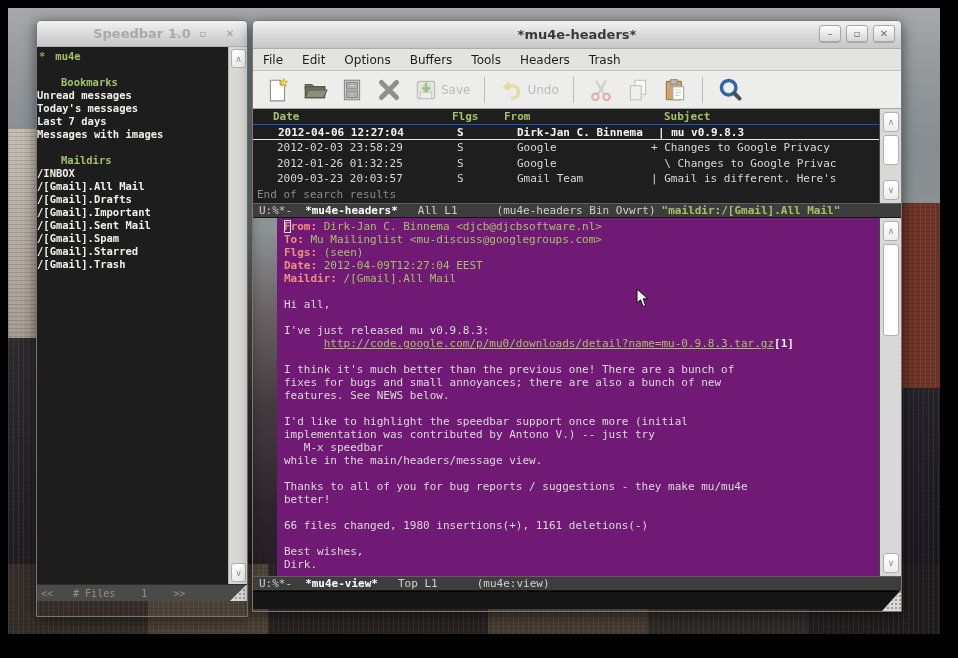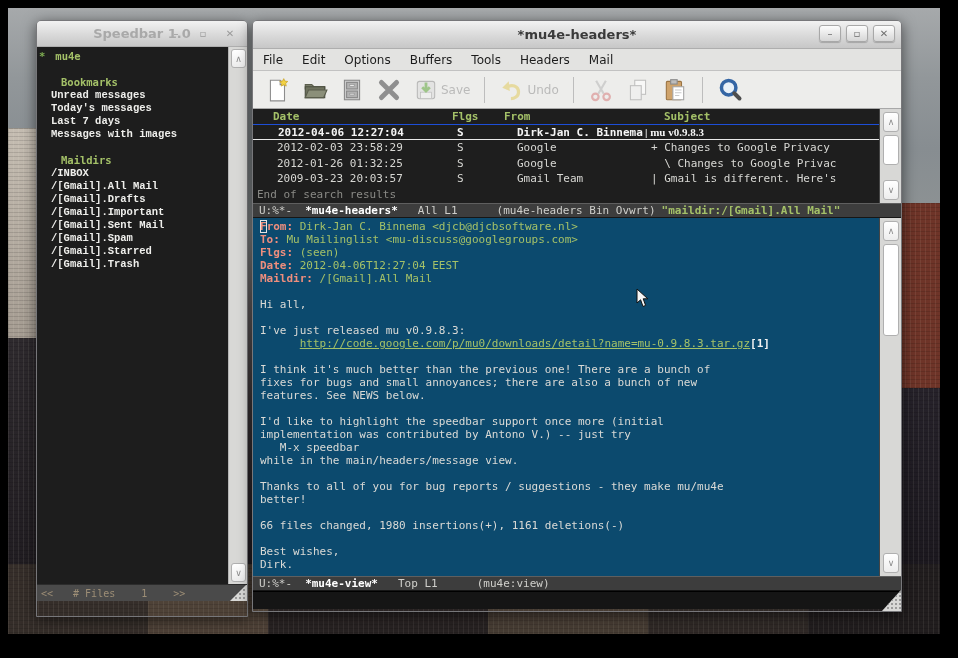--- a/index.html
+++ b/index.html
@@ -43,21 +43,21 @@
   .flat { color:#9a9a9a; }
 
   
   .speedbar { left:36px; top:20px; width:212px; height:597px; }
   .speedbar .title { color:#a9a9a9; }
   .sb-body { position:relative; height:537px; background:#1d1d1d; display:flex; }
   .sb-content { flex:1; padding-top:3px; font-family:"DejaVu Sans Mono", monospace;
     font-size:10.5px; font-weight:bold; color:#e9e9e5; white-space:pre; overflow:hidden; }
   .sb-line { height:13px; line-height:13px; }
   .sb-heading { color:#a4c168; padding-left:24px; }
-  .sb-item { color:#efefec; padding-left:14px;font-family:Liberation Mono, monospace; }
+  .sb-item { color:#efefec; padding-left:0; }
   .sb-root { color:#a4c168; padding-left:2px; }
   .sb-root .star { color:#7fae52; margin-right:10px; }
   .sb-scroll { width:19px; background:#d8d8d6; border-left:1px solid #b5b5b5;
     position:relative; }
   .sbtn { position:absolute; left:2px; width:15px; height:19px; border:1px solid #b0b0b0;
     border-radius:3px; background:linear-gradient(180deg,#ffffff,#ececec);
     color:#8b8b8b; font-size:9px; display:flex; align-items:center; justify-content:center; }
   .sb-status { height:17px; background:#4a4a4a; position:relative; display:flex; align-items:center;
     font-family:"DejaVu Sans Mono", monospace; font-size:10px; color:#9d8e76;
     border-top:1px solid #2c2c2c; overflow:hidden; }
@@ -83,42 +83,42 @@
 
   
   .hdr-pane { position:relative; height:94px; background:#1e1e1e; overflow:hidden; }
   .h-line { position:relative; height:15.5px; line-height:15.5px;
     font-family:"DejaVu Sans Mono", monospace; font-size:11px; color:#d8d8d4; white-space:pre; }
   .h-line span { position:absolute; top:0; }
   .h-cols { color:#a4c168; font-weight:bold; border-bottom:1px solid #1d4ed8; }
   .h-sel { color:#f5f5f5; font-weight:bold; border-bottom:1px solid #e9e9e9; }
   .c-date { left:24px; } .c-flags { left:204px; } .c-from { left:256px;padding-left:8px; } .c-subj { left:398px; }
   .hc-date { left:20px; } .hc-flags { left:199px; } .hc-from { left:251px; } .hc-subj { left:411px; }
-  .h-sel .c-date { left:25px; } .h-sel .c-subj { left:392px;font-family:Liberation Serif, serif; }
+  .h-sel .c-date { left:25px; } .h-sel .c-subj { left:405px; }
   .h-arrow { left:auto; right:3px; color:#e0e0e0; font-size:10px; }
   .h-end { color:#8a8a86; padding-left:4px; }
   .pane-scroll { position:absolute; top:0; right:0; width:22px; bottom:0;
     background:#d8d8d6; border-left:1px solid #454545; }
   .ps-btn { position:absolute; left:3px; width:16px; height:20px; border:1px solid #b0b0b0;
     border-radius:3px; background:linear-gradient(180deg,#ffffff,#ededed); color:#8b8b8b;
     font-size:9px; display:flex; align-items:center; justify-content:center; }
   .ps-thumb { position:absolute; left:3px; width:16px; border:1px solid #b0b0b0;
     border-radius:3px; background:#fff; }
 
   
   .modeline { height:15px; background:#3d3d3d; border-top:1px solid #5f5f5f;
     border-bottom:1px solid #161616; display:flex; align-items:center; padding-left:6px;
     font-family:"DejaVu Sans Mono", monospace; font-size:11px; color:#cfcfcb; white-space:pre;
     overflow:hidden; }
   .ml-buf { font-weight:bold; color:#ffffff; }
   .ml-query { color:#a4c168; font-weight:bold; }
 
   
-  .msg-pane { position:relative; height:358px; background:#0c4a6e; overflow:hidden;
-    padding:2px 0 0 0; }
+  .msg-pane { position:relative; height:358px; background:#701a75; overflow:hidden;
+    padding:2px 0 0 0;margin-left:24px; }
   .msg-lines { position:absolute; left:7px; top:2px; right:24px; }
   .m-line { height:13px; line-height:13px; font-family:"DejaVu Sans Mono", monospace;
     font-size:11px; color:#dadad6; white-space:pre; }
   .m-label { color:#ef8e7d; font-weight:bold; }
   .m-value { color:#a4c168; }
   .hollow { outline:1px solid #e4e4e4; outline-offset:-1px; }
   .m-link { color:#a4c168; font-weight:normal; text-decoration:underline; }
   .m-ref { color:#f2f2f2; font-weight:bold; }
 
   .echo { height:18px; background:#151515; border-top:1px solid #000; }
@@ -185,21 +185,21 @@
       </span>
     </div>
 
     <nav class="menubar" id="menubar">
         <span class="menu-item">File</span>
         <span class="menu-item">Edit</span>
         <span class="menu-item">Options</span>
         <span class="menu-item">Buffers</span>
         <span class="menu-item">Tools</span>
         <span class="menu-item">Headers</span>
-        <span class="menu-item">Mail</span>
+        <span class="menu-item">Trash</span>
       </nav>
 
     <div class="toolbar">
       <span class="tool">
         <svg width="26" height="26" viewBox="0 0 24 24">
           <path d="M5 3h9l4 4v15H5z" fill="#ffffff" stroke="#8d8d8d"></path>
           <path d="M14 3v4h4" fill="none" stroke="#8d8d8d"></path>
           <path d="M17.3 1.5l1.1 2.3 2.6.3-1.9 1.8.5 2.5-2.3-1.2-2.3 1.2.5-2.5-1.9-1.8 2.6-.3z" fill="#f3d345" stroke="#c9a227" stroke-width=".7"></path>
         </svg>
       </span>
@@ -287,21 +287,21 @@
       </div>
     </div>
 
     <div class="modeline" id="ml1"><span>U:%*-</span><span class="ml-buf" style="margin-left: 13px;">*mu4e-headers*</span><span style="margin-left: 20px;">All L1</span><span style="margin-left: 39px;">(mu4e-headers Bin Ovwrt)</span><span class="ml-query" style="margin-left: 6px;">"maildir:/[Gmail].All Mail"</span></div>
 
     <div class="msg-pane">
       <div class="msg-lines" id="msg-lines">
           <div class="m-line"><span class="m-label"><span class="hollow">F</span>rom:</span><span class="m-value"> Dirk-Jan C. Binnema &lt;djcb@djcbsoftware.nl&gt;</span></div>
           <div class="m-line"><span class="m-label">To:</span><span class="m-value"> Mu Mailinglist &lt;mu-discuss@googlegroups.com&gt;</span></div>
           <div class="m-line"><span class="m-label">Flgs:</span><span class="m-value"> (seen)</span></div>
-          <div class="m-line"><span class="m-label">Date:</span><span class="m-value"> 2012-04-06T12:27:04 EEST</span></div>
+          <div class="m-line"><span class="m-label">Date:</span><span class="m-value"> 2012-04-09T12:27:04 EEST</span></div>
           <div class="m-line"><span class="m-label">Maildir:</span><span class="m-value"> /[Gmail].All Mail</span></div>
           <div class="m-line"> </div>
           <div class="m-line">Hi all,</div>
           <div class="m-line"> </div>
           <div class="m-line">I've just released mu v0.9.8.3:</div>
           <div class="m-line"><span>      </span><span class="m-link">http://code.google.com/p/mu0/downloads/detail?name=mu-0.9.8.3.tar.gz</span><span class="m-ref">[1]</span></div>
           <div class="m-line"> </div>
           <div class="m-line">I think it's much better than the previous one! There are a bunch of</div>
           <div class="m-line">fixes for bugs and small annoyances; there are also a bunch of new</div>
           <div class="m-line">features. See NEWS below.</div>

